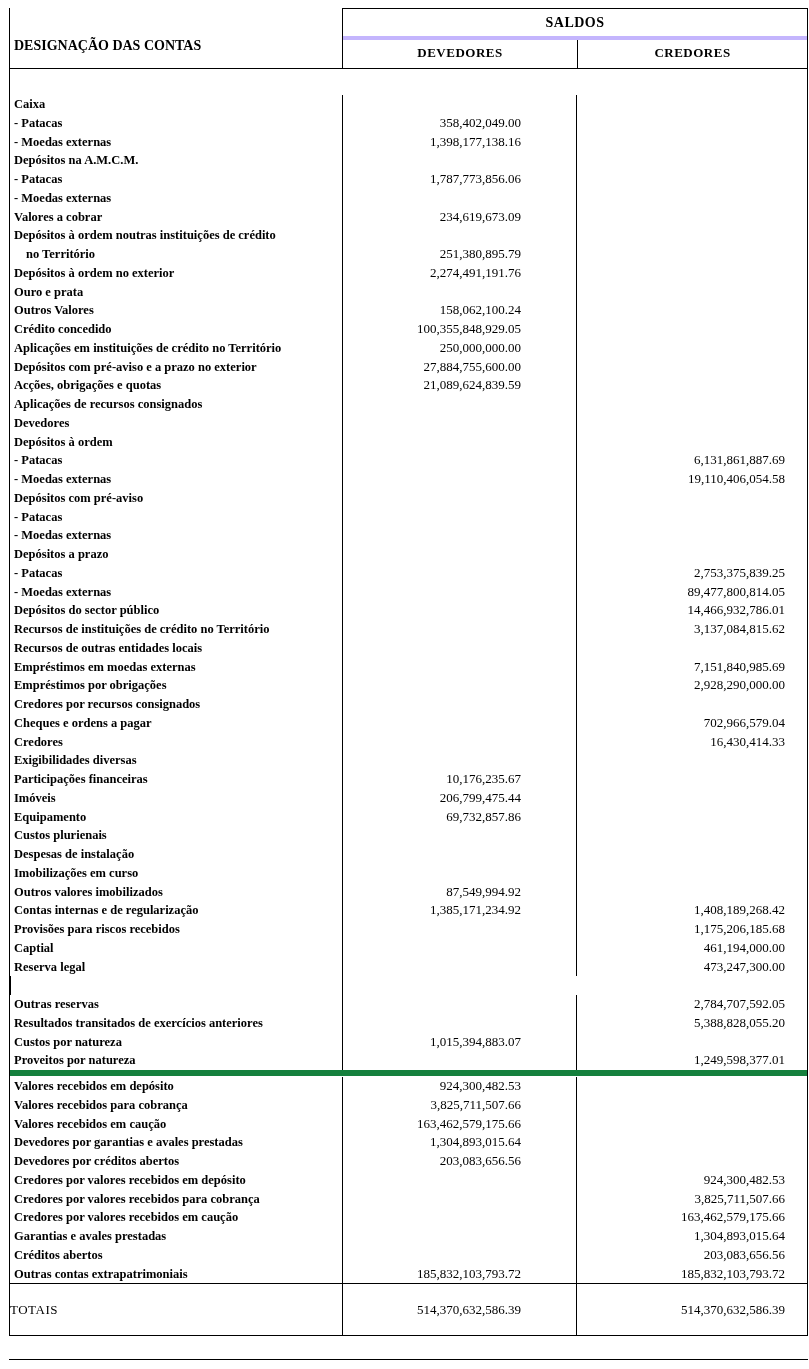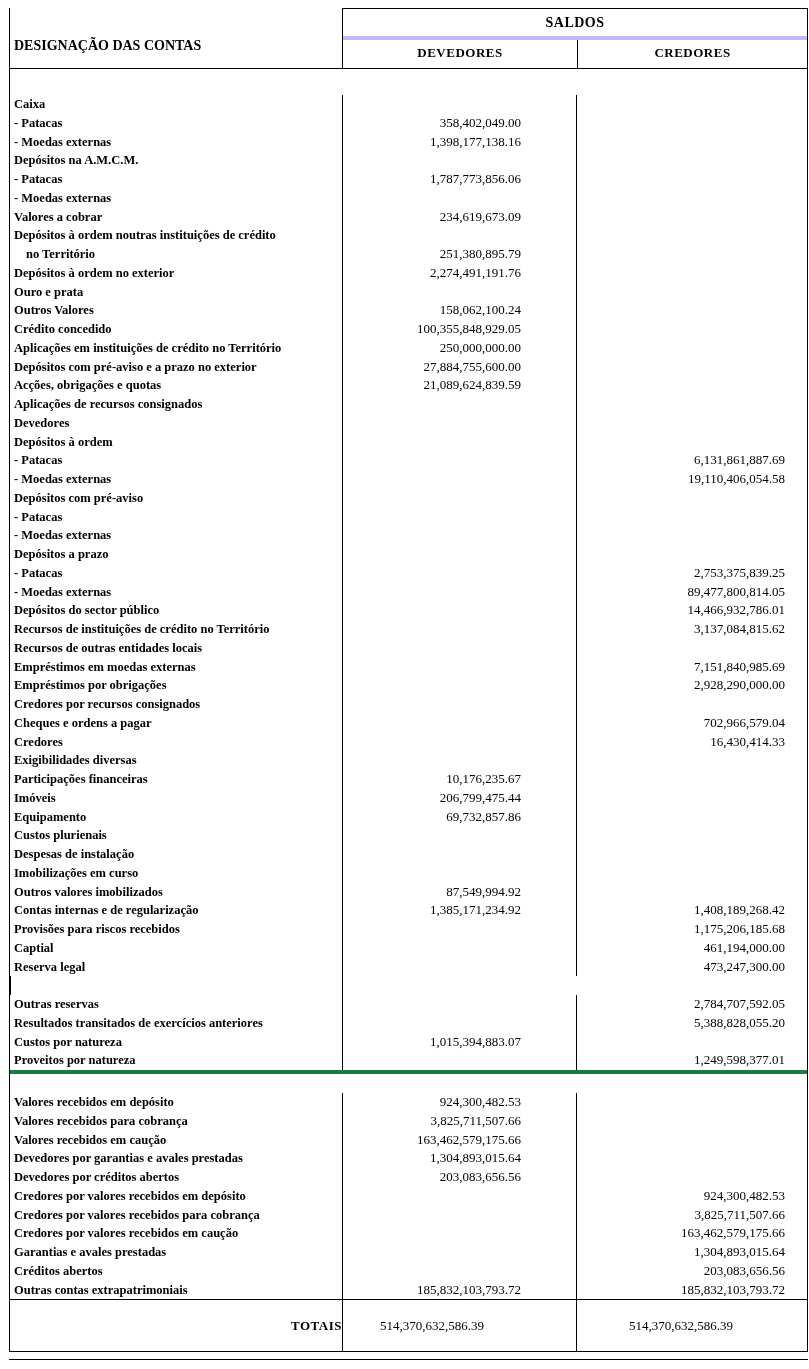--- a/index.html
+++ b/index.html
@@ -61,21 +61,21 @@
     text-align: center;
     font-weight: bold;
     font-size: 13px;
     letter-spacing: 0.5px;
   }
   .subhead.cred {
     border-left: 1px solid #000;
   }
   
   .tbody.main { padding-top: 26px; }
-  .tbody.extra { border-top: 4px solid #15803d; padding-top: 19px; }
+  .tbody.extra { border-top: 6px solid #15803d; padding-top: 1px; }
   .row {
     display: grid;
     grid-template-columns: 332px 234px 1fr;
     height: 18.75px;
   }
   .cell {
     box-sizing: border-box;
     line-height: 18.75px;
     white-space: nowrap;
     overflow: hidden;
@@ -98,24 +98,24 @@
     border-left: 1px solid #000;
     padding-right: 22px;
   }
   
   .totals-row {
     display: grid;
     grid-template-columns: 332px 234px 1fr;
     border-top: 1px solid #000;
     height: 51px;
   }
-  .totals-row .cell { line-height: 51px; text-align: center; }
+  .totals-row .cell { line-height: 51px; }
   .totals-row .cell.totals-label {
-    text-align: right;
-    font-weight: bold;
+    text-align: left;
+    font-weight: normal;
     font-size: 13px;
     letter-spacing: 0.5px;
     padding-left: 0;
   }
   .bottom-line {
     position: absolute;
     left: 9px;
     top: 1359px;
     width: 799px;
     border-top: 1px solid #000;

